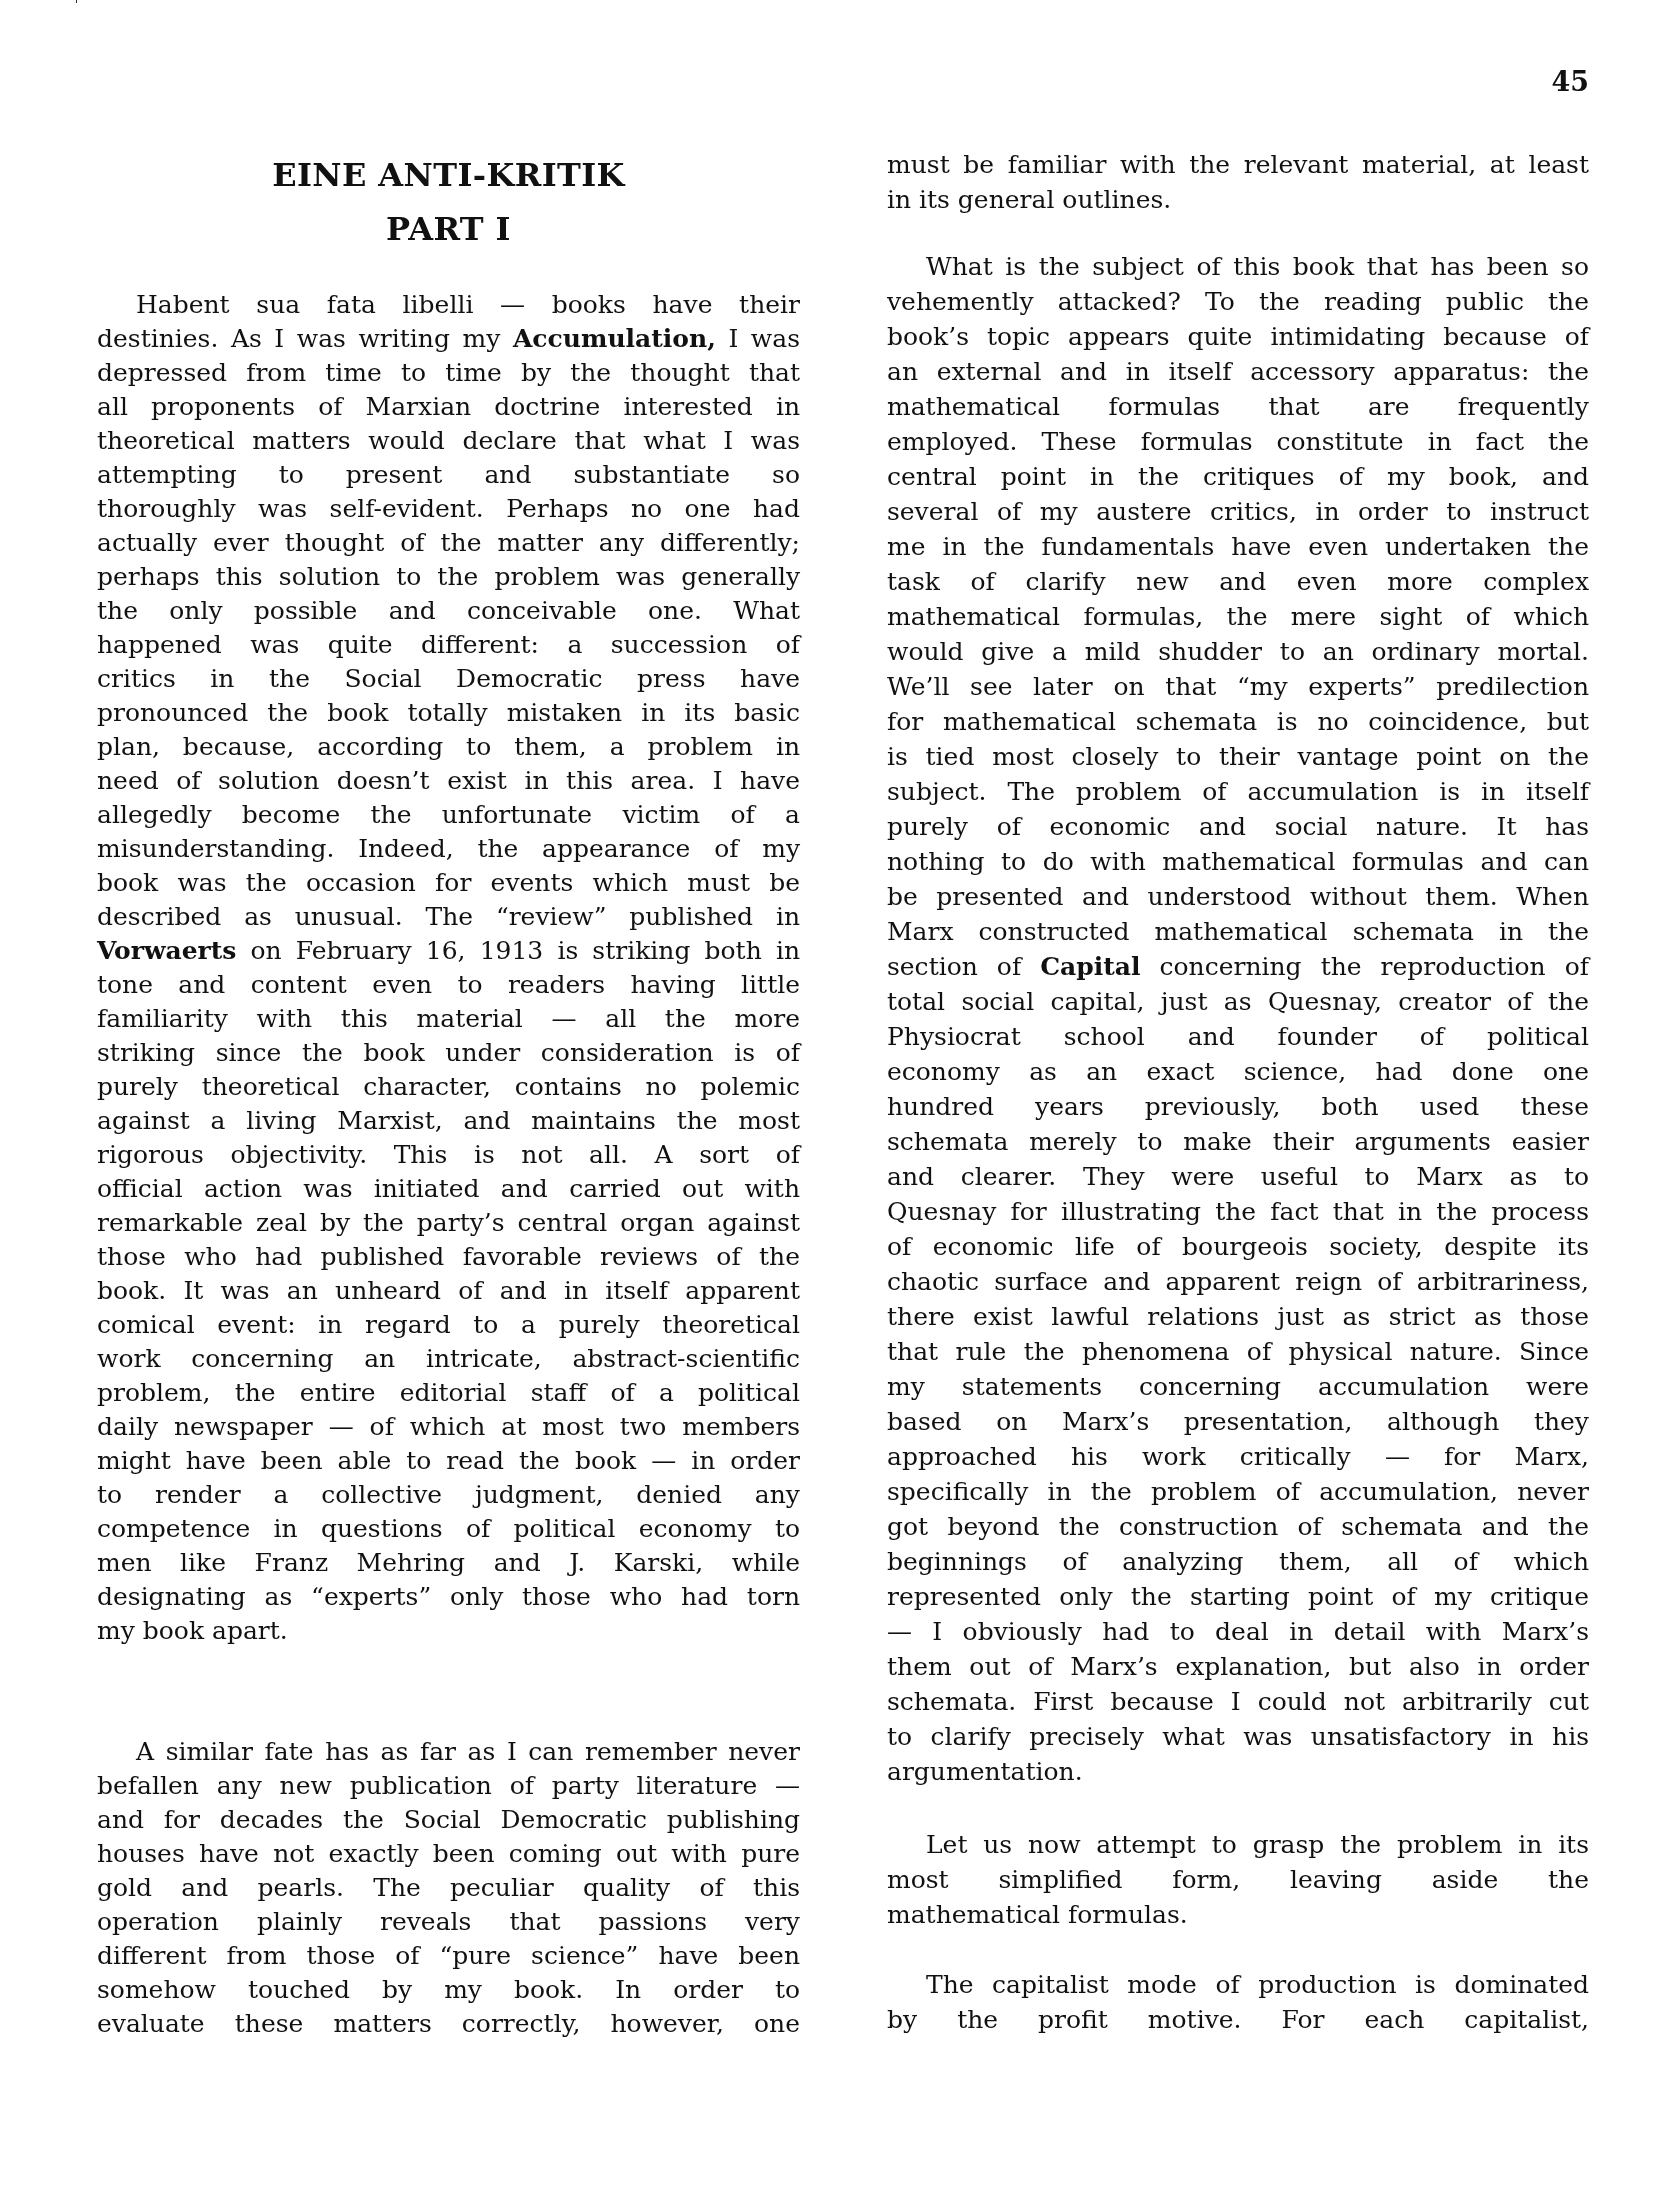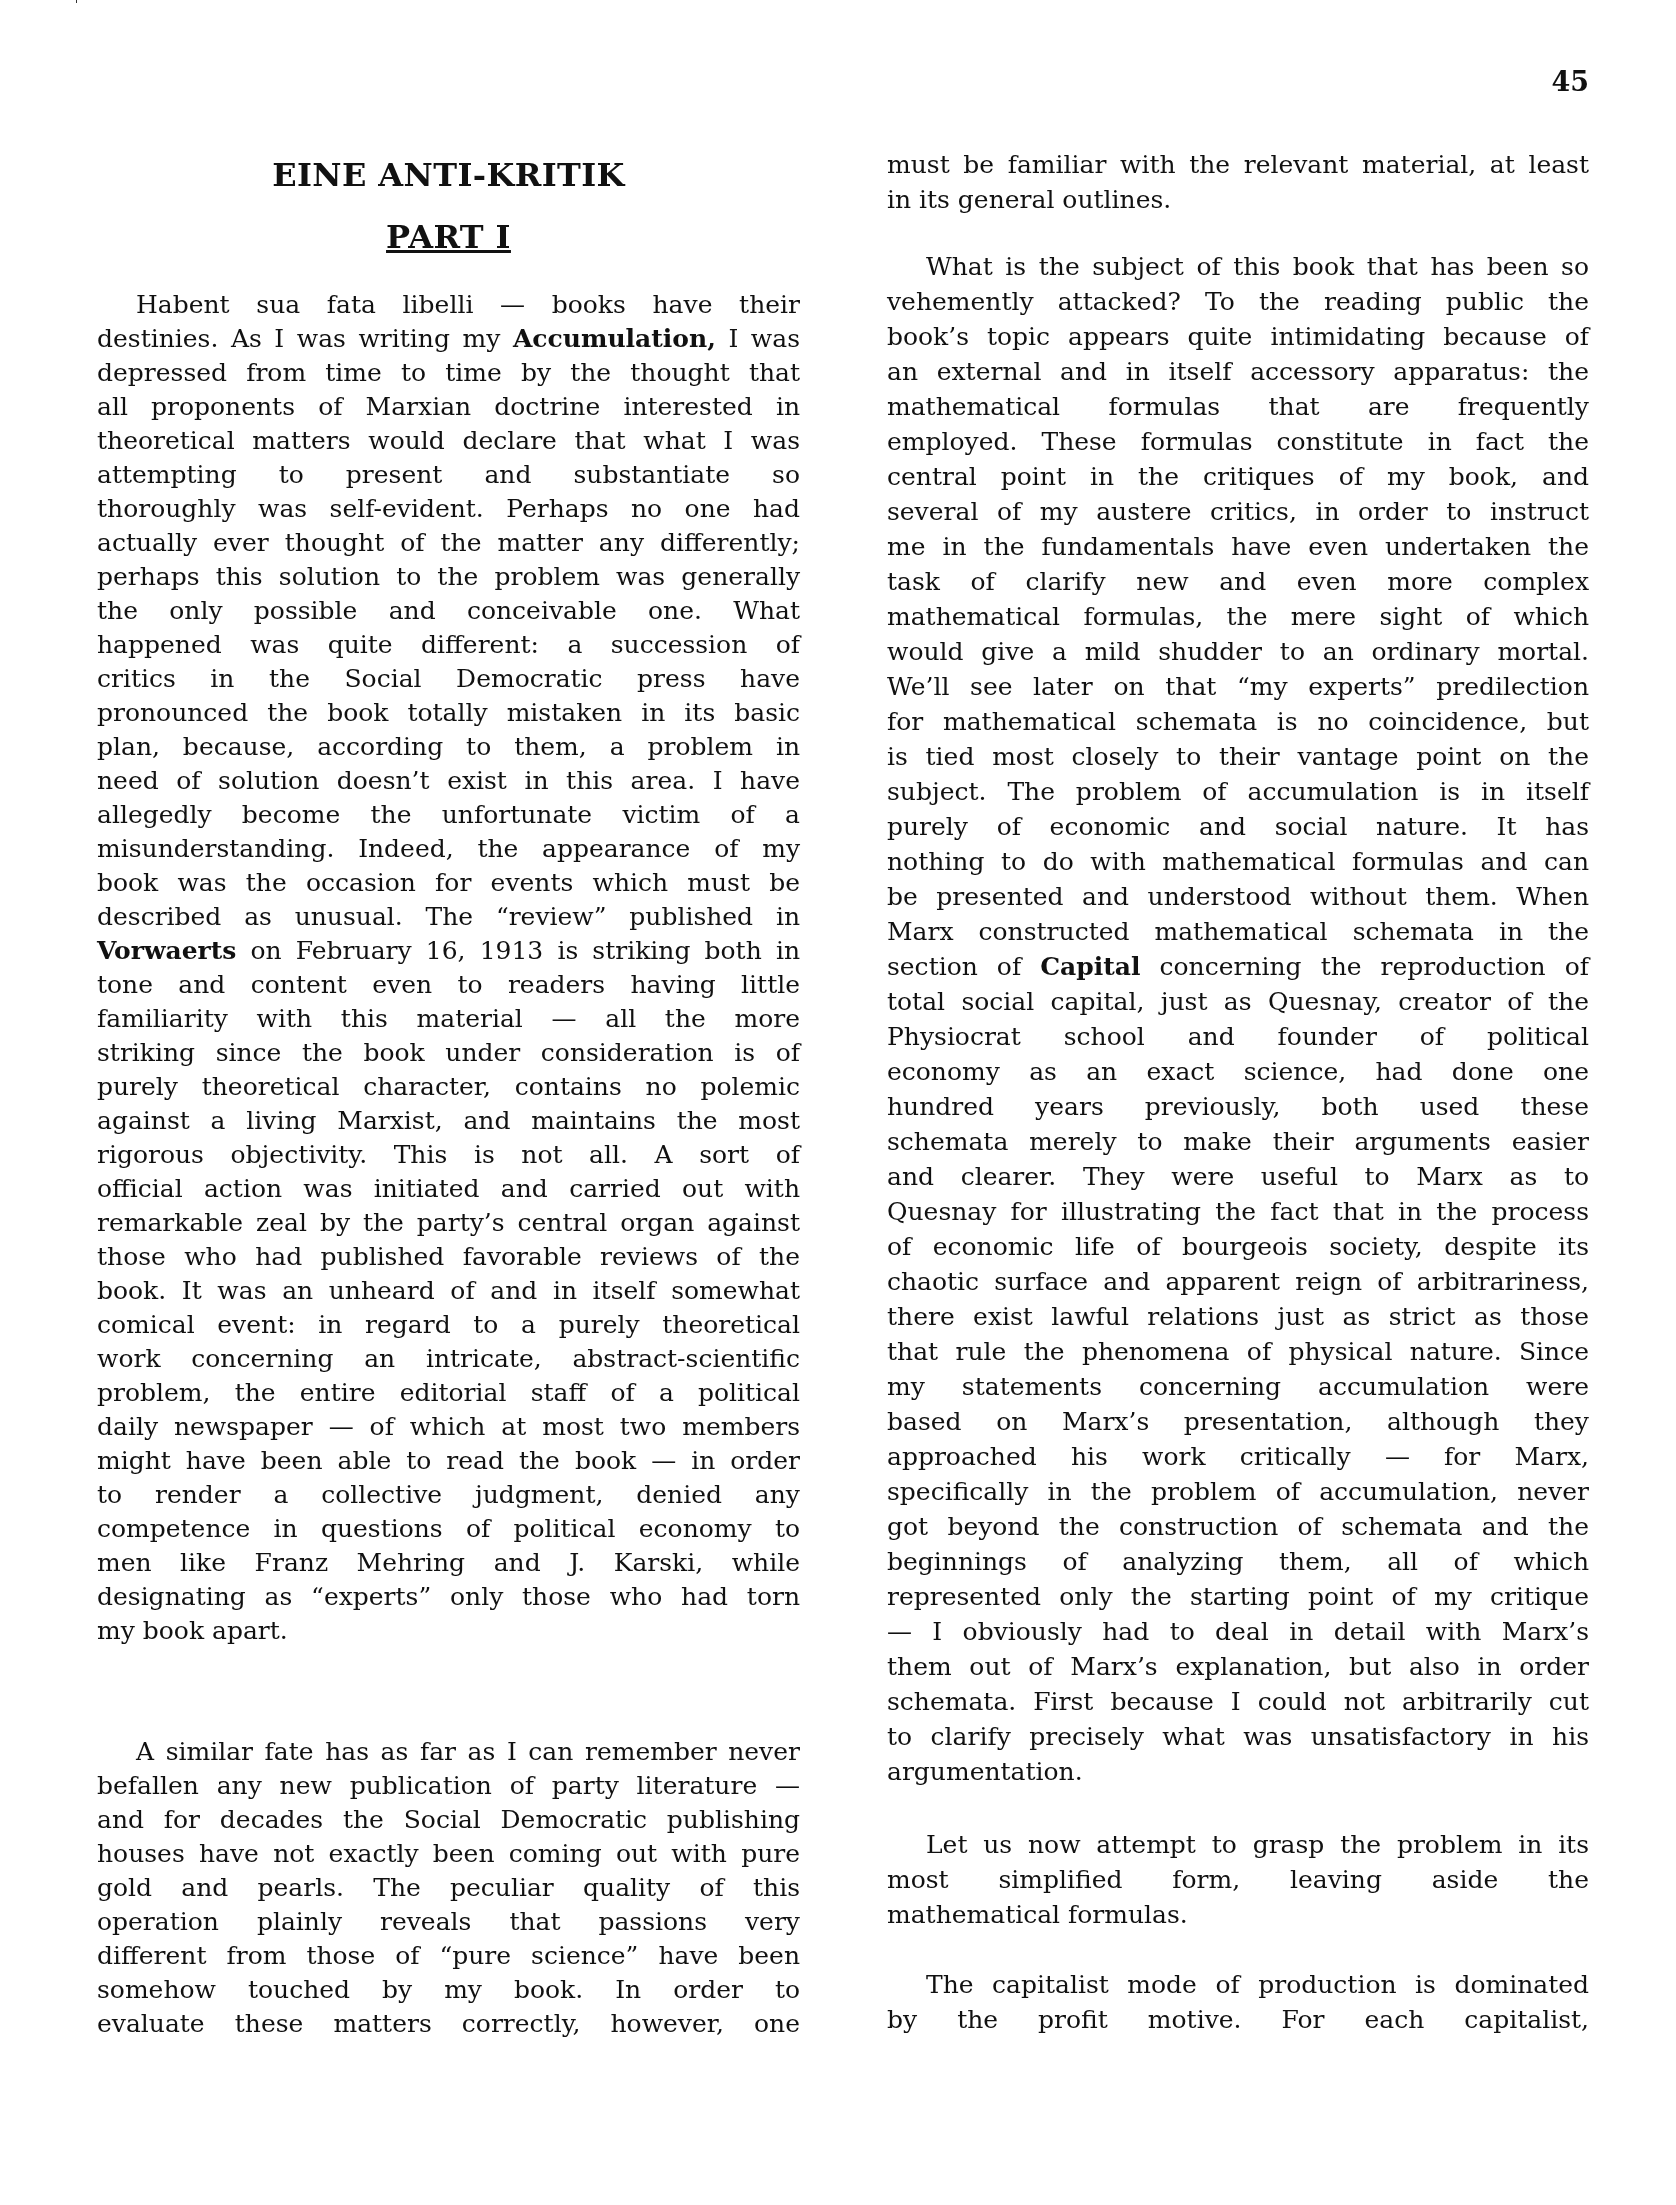--- a/index.html
+++ b/index.html
@@ -3,21 +3,21 @@
 <meta charset="utf-8">
 <style>
   html, body { margin: 0; padding: 0; background: #ffffff; }
   body { width: 1676px; height: 2205px; position: relative; overflow: hidden; color: #111111;
          font-family: "DejaVu Serif", "Liberation Serif", serif; }
   .page-number { position: absolute; left: 1540px; top: 66px; width: 49px; text-align: right;
                  font-size: 27px; font-weight: bold; line-height: 31px; }
   .heading { position: absolute; left: 97px; width: 703px; text-align: center;
              font-weight: bold; font-size: 32px; line-height: 31px; letter-spacing: 0.4px; }
   .heading.title { top: 160px; }
-  .heading.part { top: 222px; text-decoration: underline; }
+  .heading.part { top: 214px; }
   .para { position: absolute; }
   .col-left { left: 97px; width: 703px; }
   .col-right { left: 887px; width: 702px; }
   .line { height: 34px; line-height: 34px; font-size: 25px; white-space: nowrap;
           text-align: justify; text-align-last: justify; overflow: visible; }
   .col-right .line { height: 35px; line-height: 35px; }
   .line.last { text-align-last: left; }
   .line.indent { padding-left: 39px; }
   .line b { font-weight: bold; }
   .speck { position: absolute; left: 76px; top: 0px; width: 1.4px; height: 2.8px; background: #333; }
@@ -56,21 +56,21 @@
       <div class="line"><b>Vorwaerts</b><span> on February 16, 1913 is striking both in</span></div>
       <div class="line"><span>tone and content even to readers having little</span></div>
       <div class="line"><span>familiarity with this material — all the more</span></div>
       <div class="line"><span>striking since the book under consideration is of</span></div>
       <div class="line"><span>purely theoretical character, contains no polemic</span></div>
       <div class="line"><span>against a living Marxist, and maintains the most</span></div>
       <div class="line"><span>rigorous objectivity. This is not all. A sort of</span></div>
       <div class="line"><span>official action was initiated and carried out with</span></div>
       <div class="line"><span>remarkable zeal by the party’s central organ against</span></div>
       <div class="line"><span>those who had published favorable reviews of the</span></div>
-      <div class="line"><span>book. It was an unheard of and in itself somewhat</span></div>
+      <div class="line"><span>book. It was an unheard of and in itself apparent</span></div>
       <div class="line"><span>comical event: in regard to a purely theoretical</span></div>
       <div class="line"><span>work concerning an intricate, abstract-scientific</span></div>
       <div class="line"><span>problem, the entire editorial staff of a political</span></div>
       <div class="line"><span>daily newspaper — of which at most two members</span></div>
       <div class="line"><span>might have been able to read the book — in order</span></div>
       <div class="line"><span>to render a collective judgment, denied any</span></div>
       <div class="line"><span>competence in questions of political economy to</span></div>
       <div class="line"><span>men like Franz Mehring and J. Karski, while</span></div>
       <div class="line"><span>designating as “experts” only those who had torn</span></div>
       <div class="line last"><span>my book apart.</span></div>

